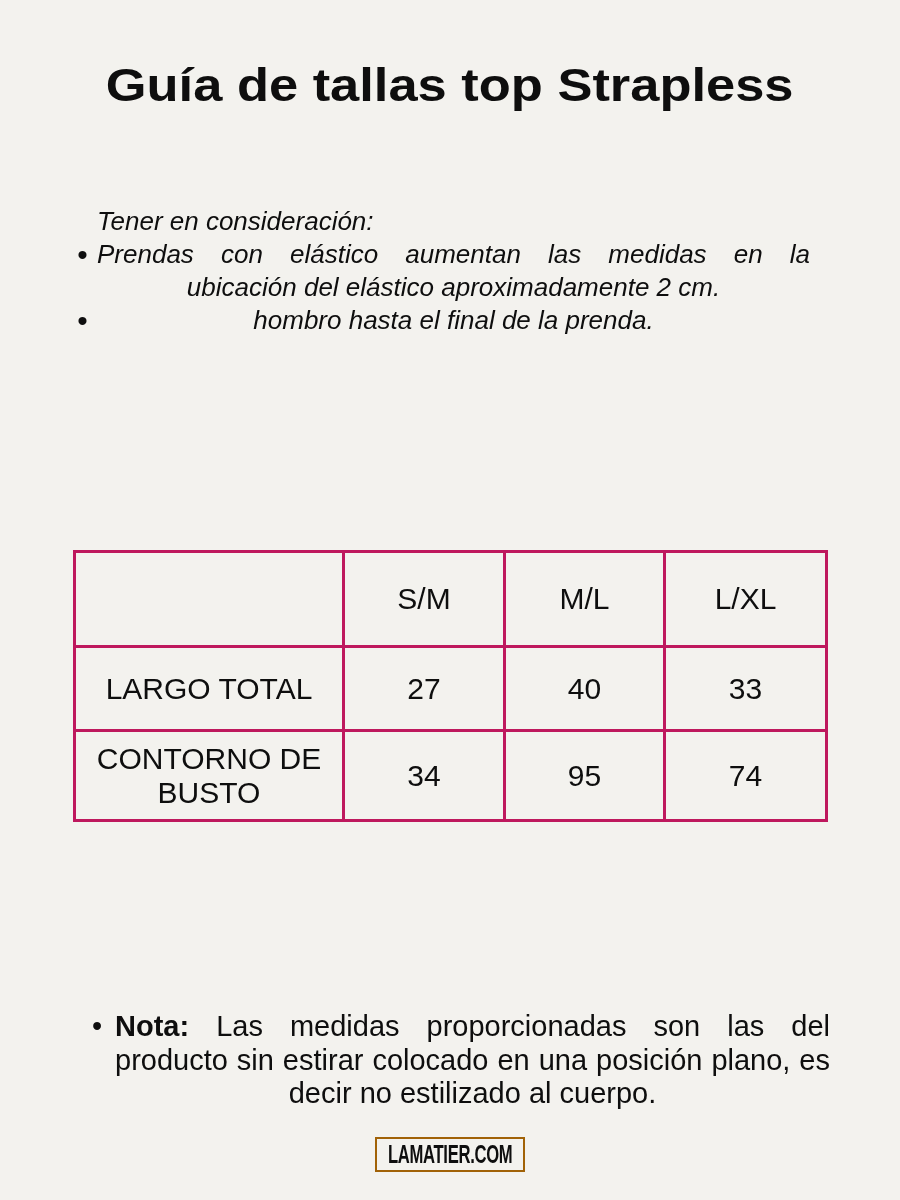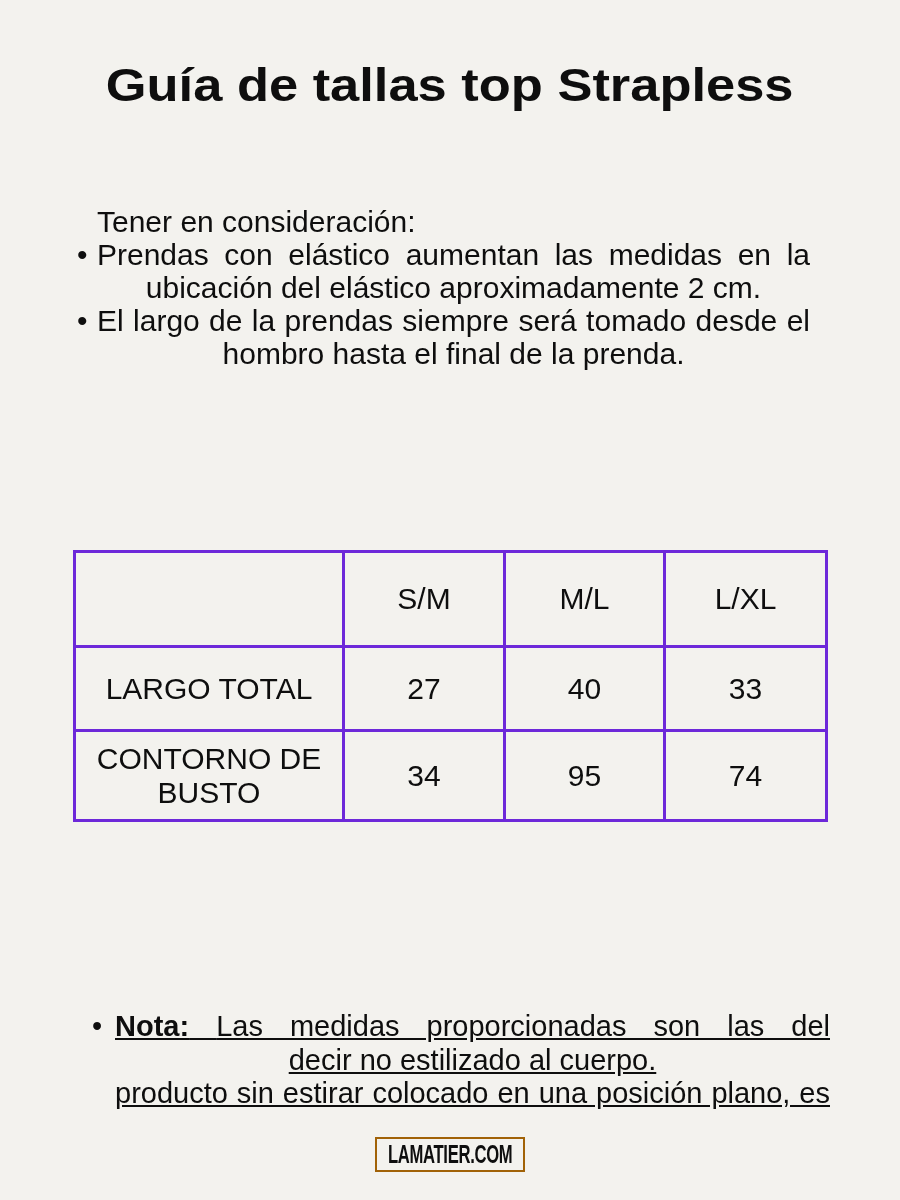--- a/index.html
+++ b/index.html
@@ -19,21 +19,21 @@
   }
   .title-text{
     display:inline-block;
     transform:scaleX(1.14);
     transform-origin:center;
     white-space:nowrap;
   }
   
   .considerations{
     position:absolute;top:205px;left:75px;width:735px;
-    font-size:30px;line-height:33px;
+    font-size:26px;line-height:33px;font-style:italic;
   }
   .considerations .heading{
     padding-left:22px;
     text-align:left;
   }
   .bullet-item{position:relative;padding-left:22px;}
   .bullet-item::before{
     content:"\2022";
     position:absolute;left:2px;top:0;
     font-size:30px;line-height:33px;
@@ -41,35 +41,35 @@
   .line{display:block;text-align:center;}
   .line.stretch{text-align:justify;text-align-last:justify;}
   
   .size-table{
     position:absolute;top:550px;left:73px;
     border-collapse:collapse;
     table-layout:fixed;
     font-size:30px;line-height:34px;
   }
   .size-table td{
-    border:3px solid #6d28d9;
+    border:3px solid #be185d;
     text-align:center;vertical-align:middle;
     padding:0 14px;
   }
   .size-table .r-head{height:95px;}
   .size-table .r-one{height:84px;}
   .size-table .r-two{height:90px;}
   .col-label{width:269px;}
   .col-sm{width:161px;}
   .col-ml{width:160px;}
   .col-lxl{width:162px;}
   
   .note{
     position:absolute;top:1010px;left:90px;width:740px;
-    font-size:29px;line-height:33.5px;text-decoration:underline;
+    font-size:29px;line-height:33.5px;
   }
   .note .bullet-item{padding-left:25px;}
   .note .bullet-item::before{font-size:29px;line-height:33.5px;}
   .note b{font-weight:bold;}
   
   .brand-box{
     position:absolute;top:1137px;left:450px;
     transform:translateX(-50%);
     width:150px;height:35px;
     box-sizing:border-box;
@@ -92,21 +92,20 @@
 
   <h1 class="title"><span class="title-text">Guía de tallas top Strapless</span></h1>
 
   <section class="considerations">
     <div class="heading">Tener en consideración:</div>
     <div class="bullet-item">
       <span class="line stretch">Prendas con elástico aumentan las medidas en la</span>
       <span class="line">ubicación del elástico aproximadamente 2 cm.</span>
     </div>
     <div class="bullet-item">
-      <span class="line stretch">El largo de la prendas siempre será tomado desde el</span>
       <span class="line">hombro hasta el final de la prenda.</span>
     </div>
   </section>
 
   <table class="size-table">
     <colgroup>
       <col class="col-label">
         <col class="col-sm">
         <col class="col-ml">
         <col class="col-lxl">
@@ -129,22 +128,22 @@
         <td>34</td>
         <td>95</td>
         <td>74</td>
       </tr>
     </tbody>
   </table>
 
   <section class="note">
     <div class="bullet-item">
       <span class="line stretch"><b>Nota:</b> <span>Las medidas proporcionadas son las del</span></span>
+      <span class="line stretch">producto sin estirar colocado en una posición plano, es</span>
       <span class="line">decir no estilizado al cuerpo.</span>
-      <span class="line stretch">producto sin estirar colocado en una posición plano, es</span>
     </div>
   </section>
 
   <div class="brand-box">
     <span class="brand-text">LAMATIER.COM</span>
   </div>
 
 </div>
 
 </body></html>

